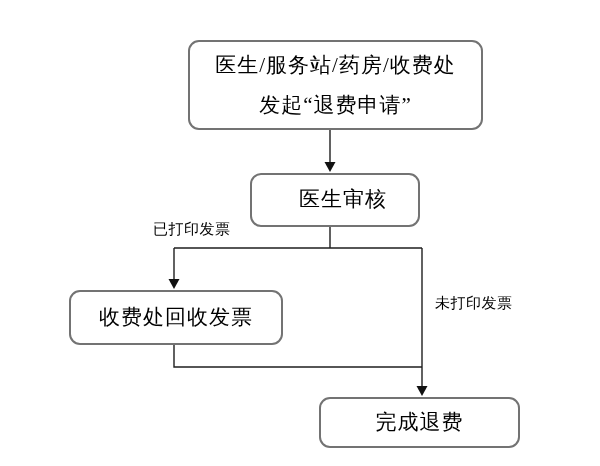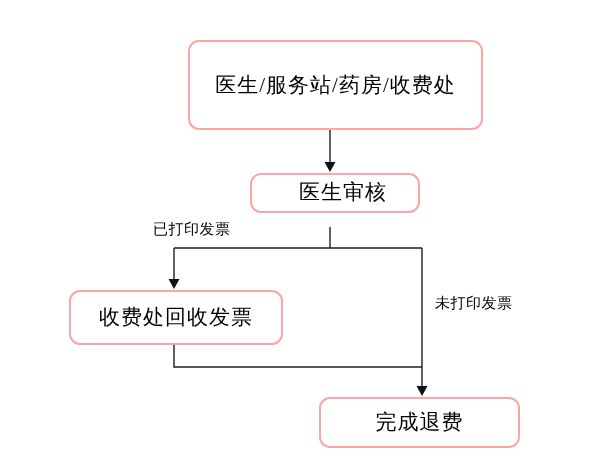--- a/index.html
+++ b/index.html
@@ -27,36 +27,36 @@
       stroke: #1f1f1f;
       stroke-width: 1.4;
     }
     .connectors polygon {
       fill: #111111;
       stroke: none;
     }
     .node {
       position: absolute;
       box-sizing: border-box;
-      border: 2px solid #fca5a5;
+      border: 2px solid #737373;
       border-radius: 11px;
       background: #ffffff;
       display: flex;
       flex-direction: column;
       align-items: center;
       justify-content: center;
       color: #000000;
       font-size: 21px;
       letter-spacing: 1px;
       text-align: center;
       line-height: 1.2;
     }
     .node-start    { left: 188px; top: 40px;  width: 295px; height: 90px; }
     .node-start .node-line { line-height: 40px; }
-    .node-review   { left: 250px; top: 173px; width: 170px; height: 40px; padding-left: 16px; }
+    .node-review   { left: 250px; top: 173px; width: 170px; height: 54px; padding-left: 16px; }
     .node-recover  { left: 69px;  top: 290px; width: 214px; height: 55px; }
     .node-complete { left: 319px; top: 397px; width: 201px; height: 51px; }
     .edge-label {
       position: absolute;
       color: #000000;
       font-size: 15px;
       letter-spacing: 0.5px;
       white-space: nowrap;
     }
     .edge-label-printed     { left: 153px; top: 220px; font-family: Liberation Mono, monospace; }
@@ -78,20 +78,21 @@
     <polygon points="168.5,279 179.5,279 174,289"></polygon>
 
     <path d="M174,345 L174,367 L422,367"></path>
 
     <path d="M422,248 L422,386"></path>
     <polygon points="416.5,386 427.5,386 422,396"></polygon>
   </svg>
 
   <div class="node node-start">
     <div class="node-line">医生/服务站/药房/收费处</div>
+    <div class="node-line">发起“退费申请”</div>
   </div>
 
   <div class="node node-review">
     <div>医生审核</div>
   </div>
 
   <div class="node node-complete">
     <div>完成退费</div>
   </div>
 

